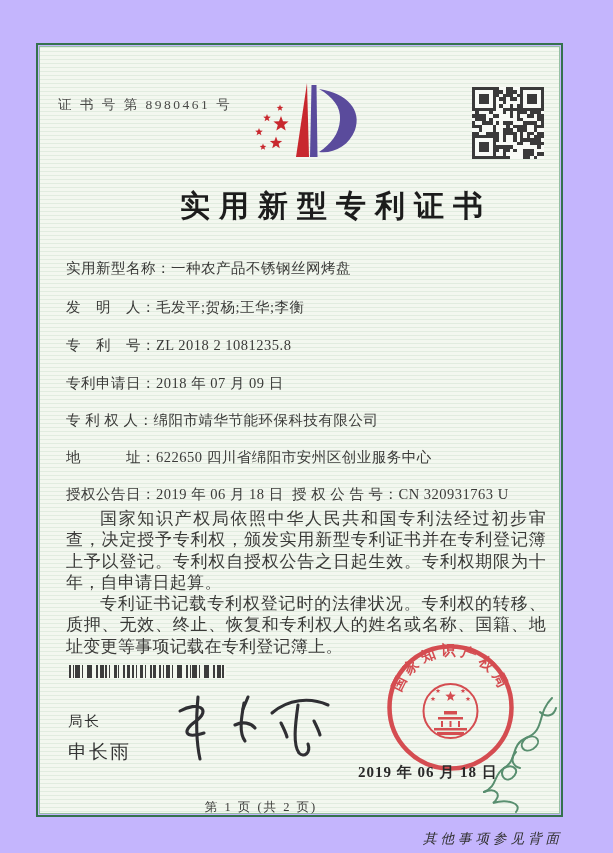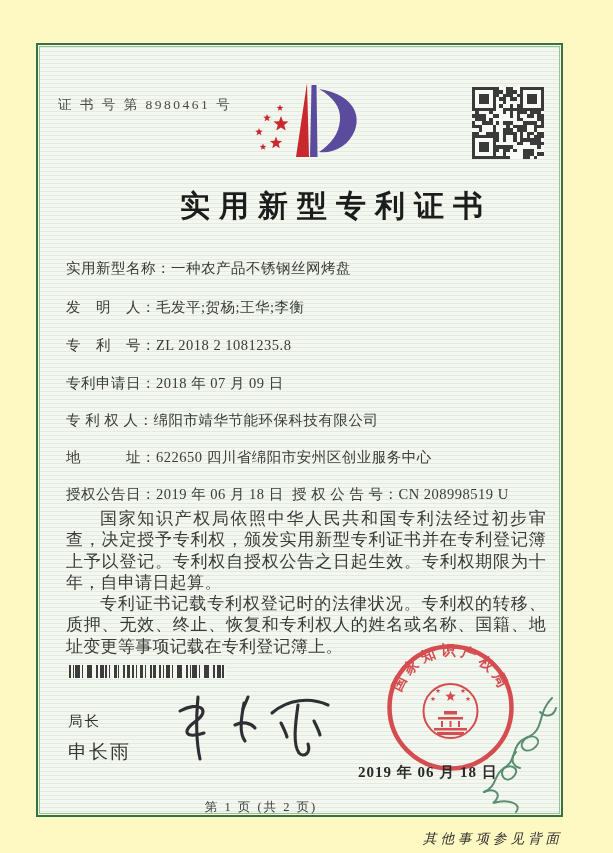--- a/index.html
+++ b/index.html
@@ -1,21 +1,21 @@
 <!DOCTYPE html>
 <html><head>
 <meta charset="utf-8">
 <style>
   html,body{margin:0;padding:0;}
   body{
     width:613px;height:853px;position:relative;overflow:hidden;
     background:#f7f5f1;
     font-family:"Liberation Serif","DejaVu Serif",serif;
   }
-  .page{position:absolute;inset:0;background:#fef9c3;}
+  .page{position:absolute;inset:0;background:#c4b5fd;}
   
   .frame{
     position:absolute;left:36px;top:43px;width:527px;height:774px;
     border:2px solid #35714e;box-sizing:border-box;
   }
   .frame-inner{
     position:absolute;inset:1px;border:1px solid #96c0a2;
     background-color:#f3f7ef;
     background-image:repeating-linear-gradient(180deg,
       rgba(104,160,114,0.13) 0px, rgba(104,160,114,0.13) 1px,
@@ -283,21 +283,21 @@
   </div>
   <div class="abs row" style="top:411px">
     <span class="lbl">专 利 权 人：</span><span class="val">绵阳市靖华节能环保科技有限公司</span>
   </div>
   <div class="abs row" style="top:448px">
     <span class="lbl">地　　　址：</span><span class="val">622650 四川省绵阳市安州区创业服务中心</span>
   </div>
   <div class="abs row" style="top:485px">
     <span class="lbl">授权公告日：</span><span class="val">2019 年 06 月 18 日</span>
     <span class="grant-no">
-      <span class="lbl">授 权 公 告 号：</span><span class="val">CN 208998519 U</span>
+      <span class="lbl">授 权 公 告 号：</span><span class="val">CN 320931763 U</span>
     </span>
   </div>
 
   <div class="abs paras">
     <p>国家知识产权局依照中华人民共和国专利法经过初步审查，决定授予专利权，颁发实用新型专利证书并在专利登记簿上予以登记。专利权自授权公告之日起生效。专利权期限为十年，自申请日起算。</p>
     <p>专利证书记载专利权登记时的法律状况。专利权的转移、质押、无效、终止、恢复和专利权人的姓名或名称、国籍、地址变更等事项记载在专利登记簿上。</p>
   </div>
 
   <div class="abs barcode"></div>
 

